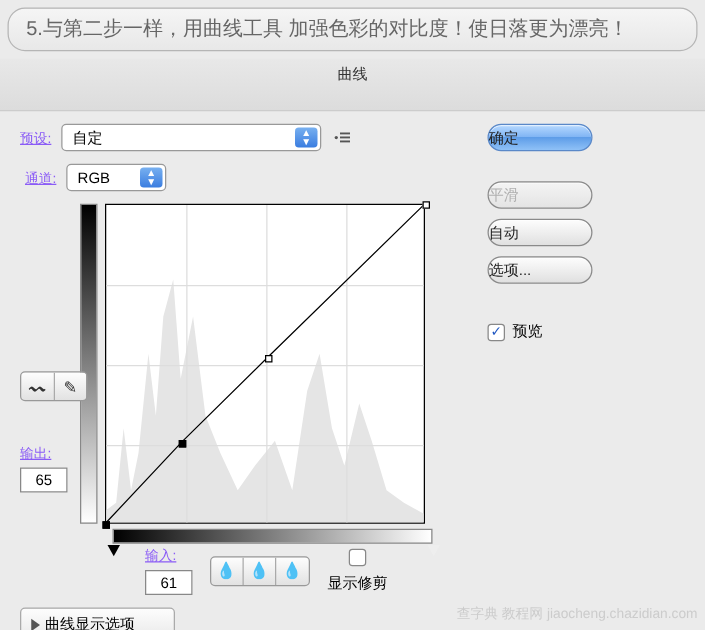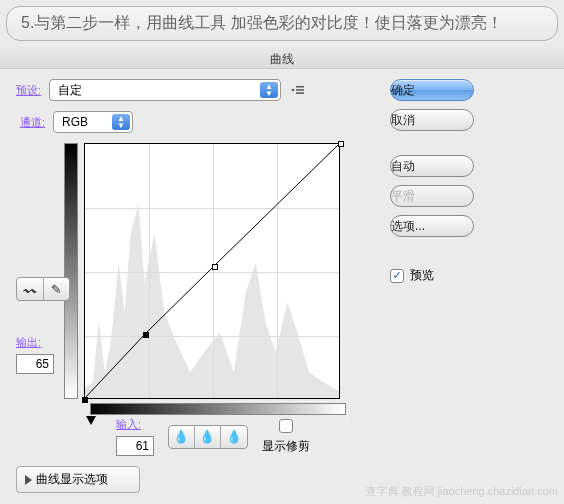--- a/index.html
+++ b/index.html
@@ -19,21 +19,21 @@
       margin: 6px;
       padding: 6px 14px;
       font-size: 16px;
       color: #666;
     }
     .dialog {
       margin-top: 4px;
     }
     .title-bar {
       text-align: center;
-      padding: 4px 0 0 0;
+      padding: 4px 0 20px 0;
       color: #333;
       border-bottom: 1px solid #ccc;
       background: linear-gradient(#e8e8e8, #dcdcdc);
     }
     .content {
       display: flex;
       padding: 10px 16px 8px 16px;
     }
     .left-pane {
       flex: 0 0 360px;
@@ -77,21 +77,21 @@
       background: linear-gradient(#78b0f0, #3a7de0);
       border-radius: 3px;
       display: flex;
       flex-direction: column;
       align-items: center;
       justify-content: center;
       color: #fff;
       font-size: 8px;
       line-height: 7px;
     }
-    .preset-select { width: 232px; }
+    .preset-select { width: 208px; }
     .channel-select { width: 80px; }
     .menu-icon {
       width: 16px;
       height: 16px;
       margin-left: 8px;
       display: inline-flex;
       align-items: center;
       justify-content: center;
       color: #555;
     }
@@ -178,21 +178,21 @@
       flex-direction: column;
       align-items: flex-start;
       margin-right: 4px;
       margin-top: 192px;
     }
     .num-input {
       width: 38px;
       height: 20px;
       border: 1px solid #888;
       background: #fff;
-      text-align: right;
+      text-align: center;
       padding: 4px 4px;
       font-size: 12px;
       margin-top: 4px;
     }
     .input-row {
       display: flex;
       align-items: center;
       margin-left: 100px;
       margin-top: 2px;
       gap: 14px;
@@ -382,24 +382,23 @@
 
       <div class="disclosure">
         <span class="tri-right"></span>
         <span>曲线显示选项</span>
       </div>
 
     </div>
 
     <div class="right-pane">
       <div class="btn primary">确定</div>
-      <div class="btn">取消</div>
       <div style="height:8px"></div>
+      <div class="btn disabled">平滑</div>
       <div class="btn">自动</div>
-      <div class="btn disabled">平滑</div>
       <div class="btn">选项...</div>
       <div class="preview-row">
         <span class="chk">✓</span>
         <span>预览</span>
       </div>
     </div>
   </div>
 </div>
 
 <div class="watermark">查字典  教程网

